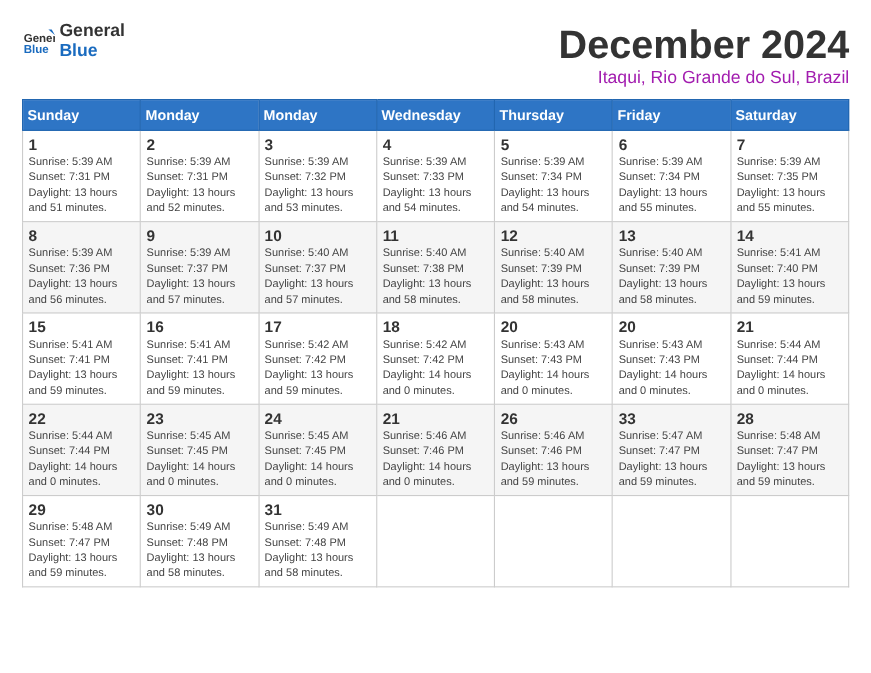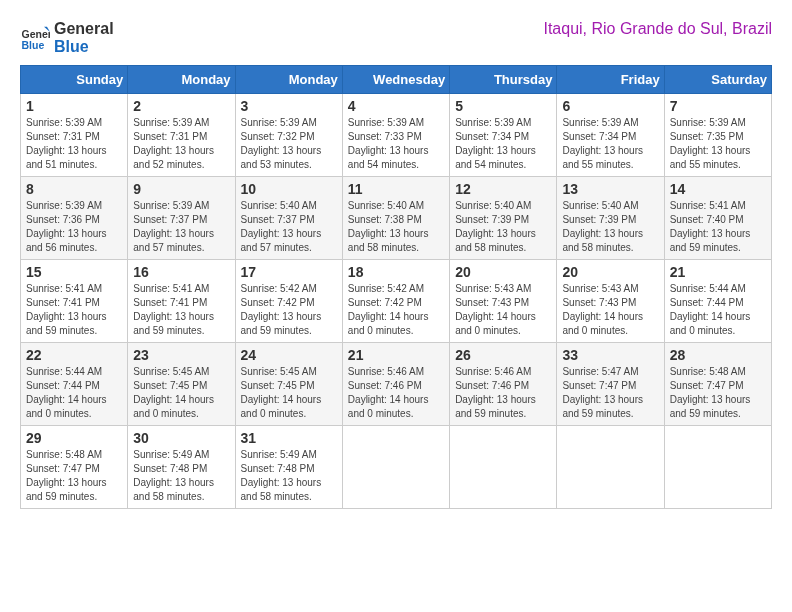--- a/index.html
+++ b/index.html
@@ -38,21 +38,21 @@
       color: #a21caf;
     }
     .calendar-table {
       width: 100%;
       border-collapse: collapse;
       font-size: 11px;
     }
     .calendar-table th {
       background-color: #2e75c5;
       color: white;
-      text-align: right;
+      text-align: left;
       padding: 6px 4px;
       font-size: 13px;
       font-weight: bold;
       border: 1px solid #2266b0;
     }
     .calendar-table td {
       border: 1px solid #ccc;
       vertical-align: top;
       padding: 4px 5px;
       width: 107px;
@@ -87,20 +87,21 @@
       <text x="2" y="20" font-size="14" font-weight="bold" fill="#333" font-family="Arial">General</text>
       <text x="2" y="34" font-size="14" font-weight="bold" fill="#1a6bbf" font-family="Arial">Blue</text>
       <polygon points="32,5 40,12 36,5" fill="#1a6bbf"></polygon>
     </svg>
     <div>
       <div style="font-size:16px;font-weight:bold;color:#333;line-height:1.1;">General</div>
       <div style="font-size:16px;font-weight:bold;color:#1a6bbf;line-height:1.1;">Blue</div>
     </div>
   </div>
   <div class="title-section">
+    <div class="month-title">December 2024</div>
     <div class="location-title">Itaqui, Rio Grande do Sul, Brazil</div>
   </div>
 </div>
 
 <table class="calendar-table">
   <thead>
     <tr id="weekday-header">
         <th>Sunday</th>
         <th>Monday</th>
         <th>Monday</th>

